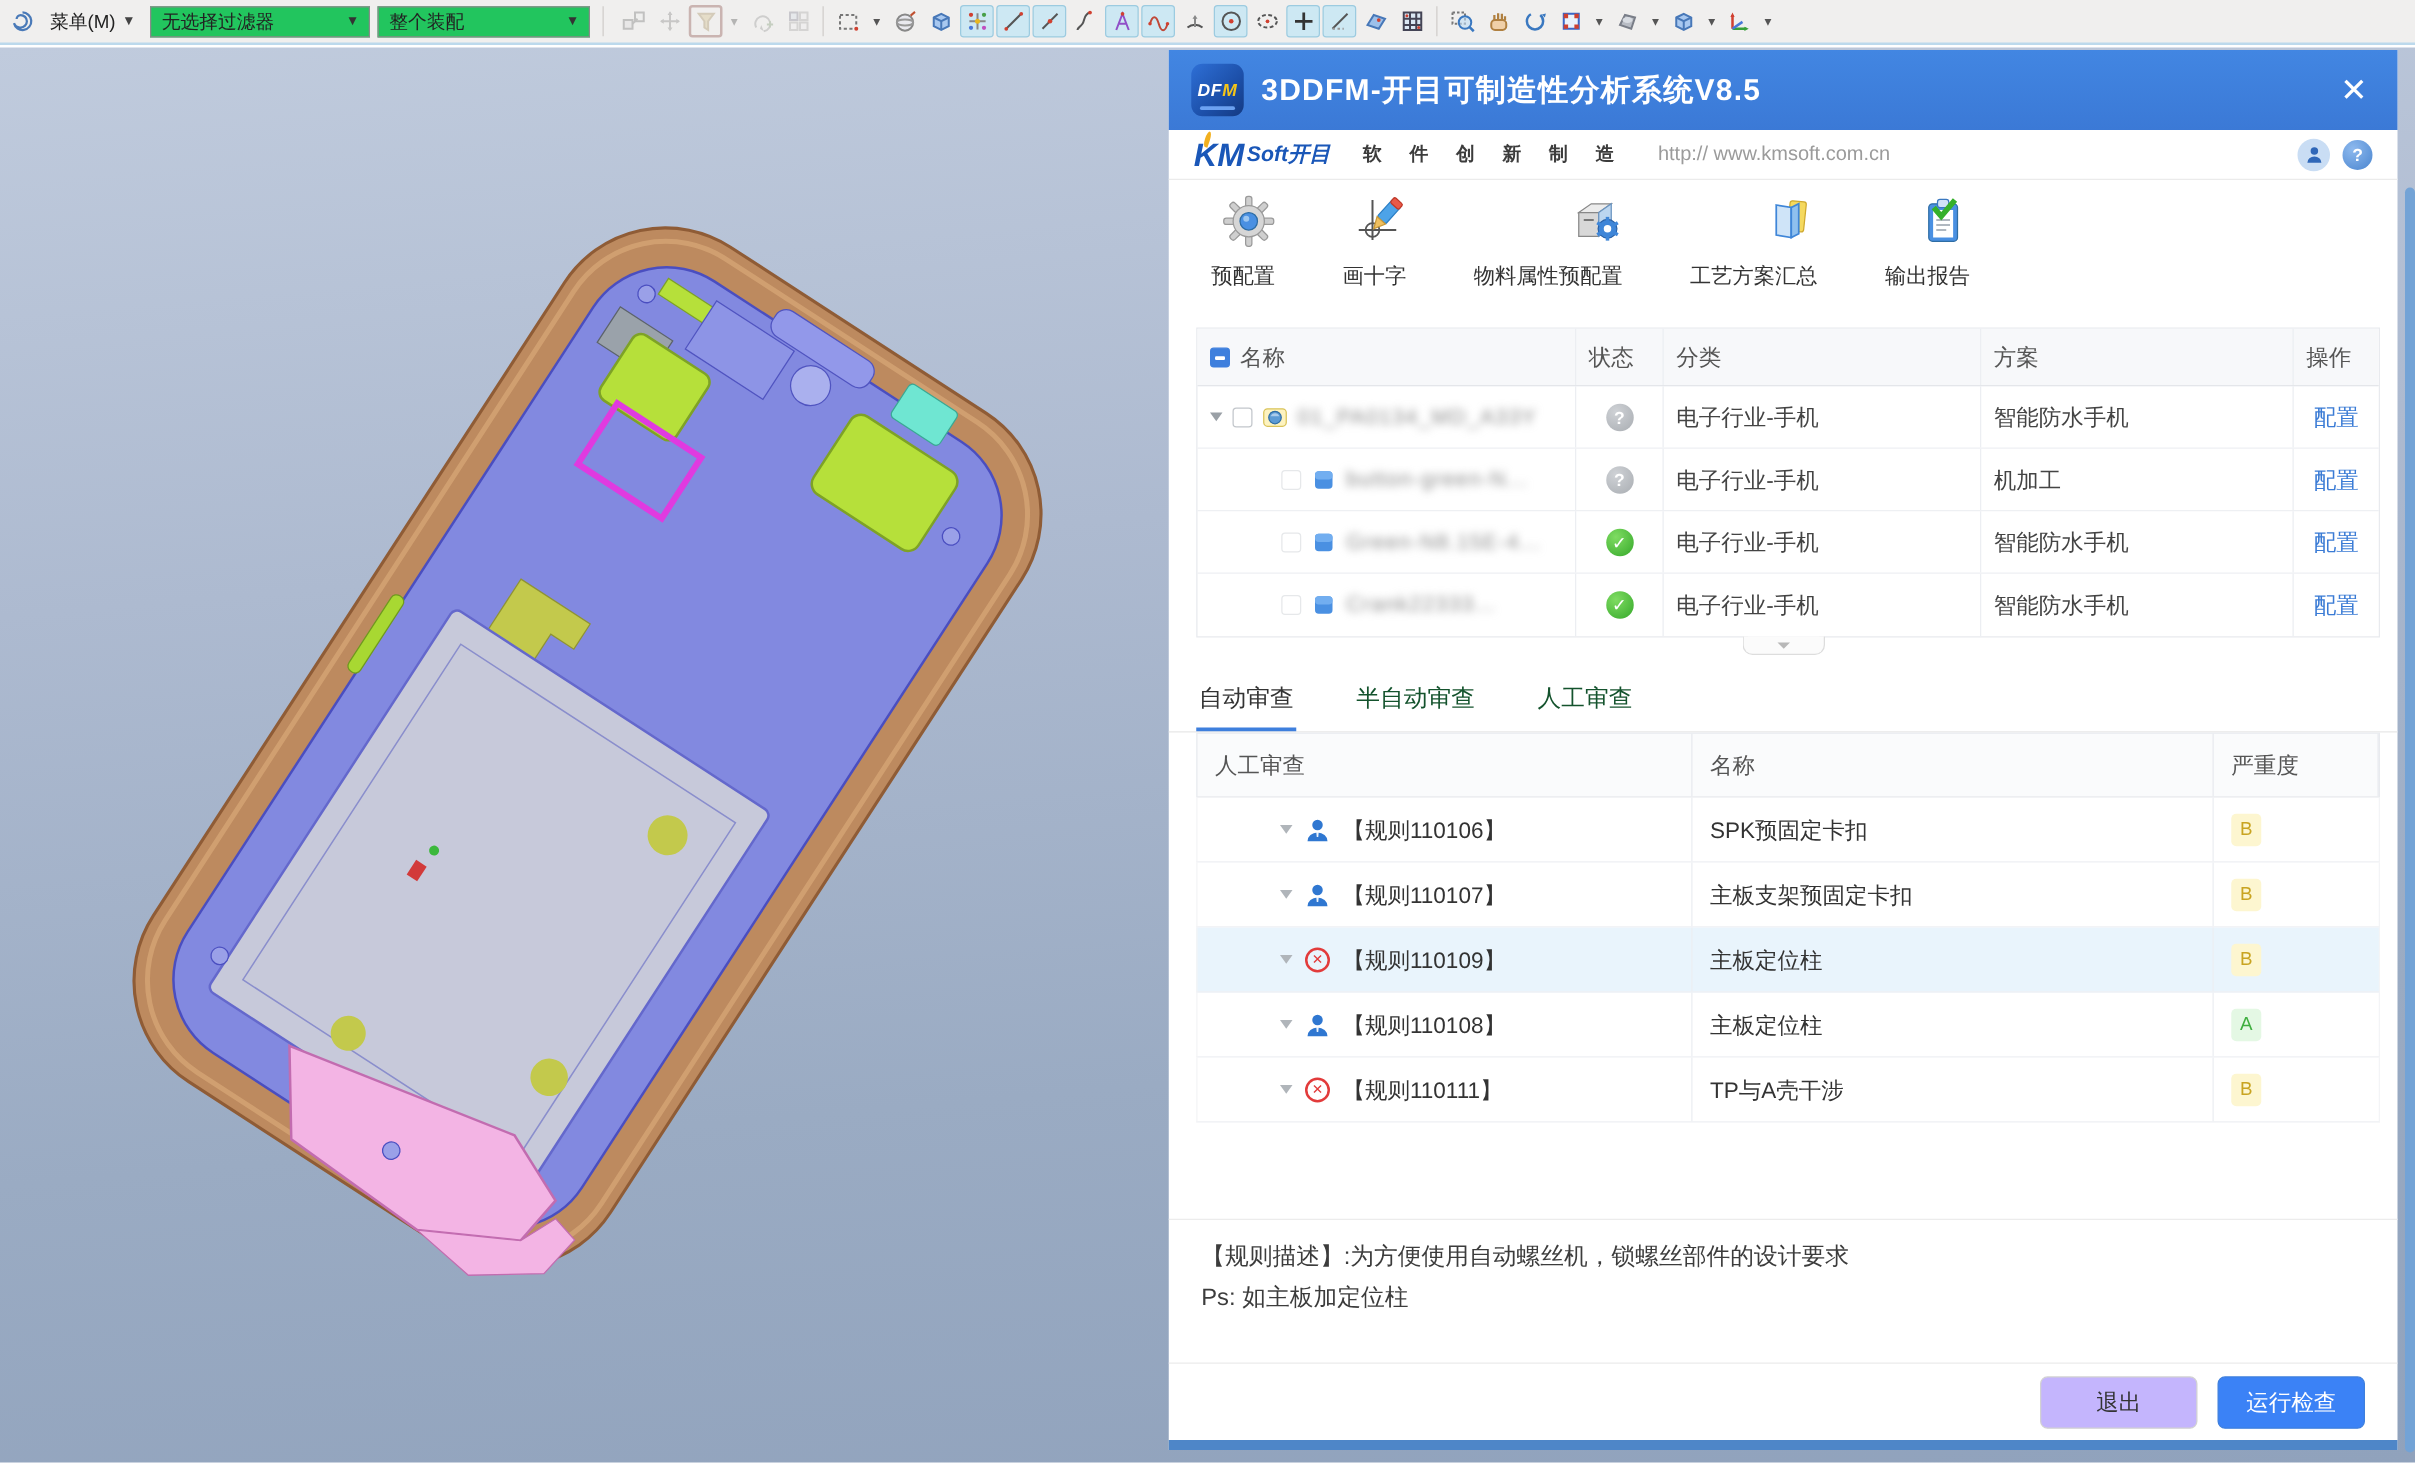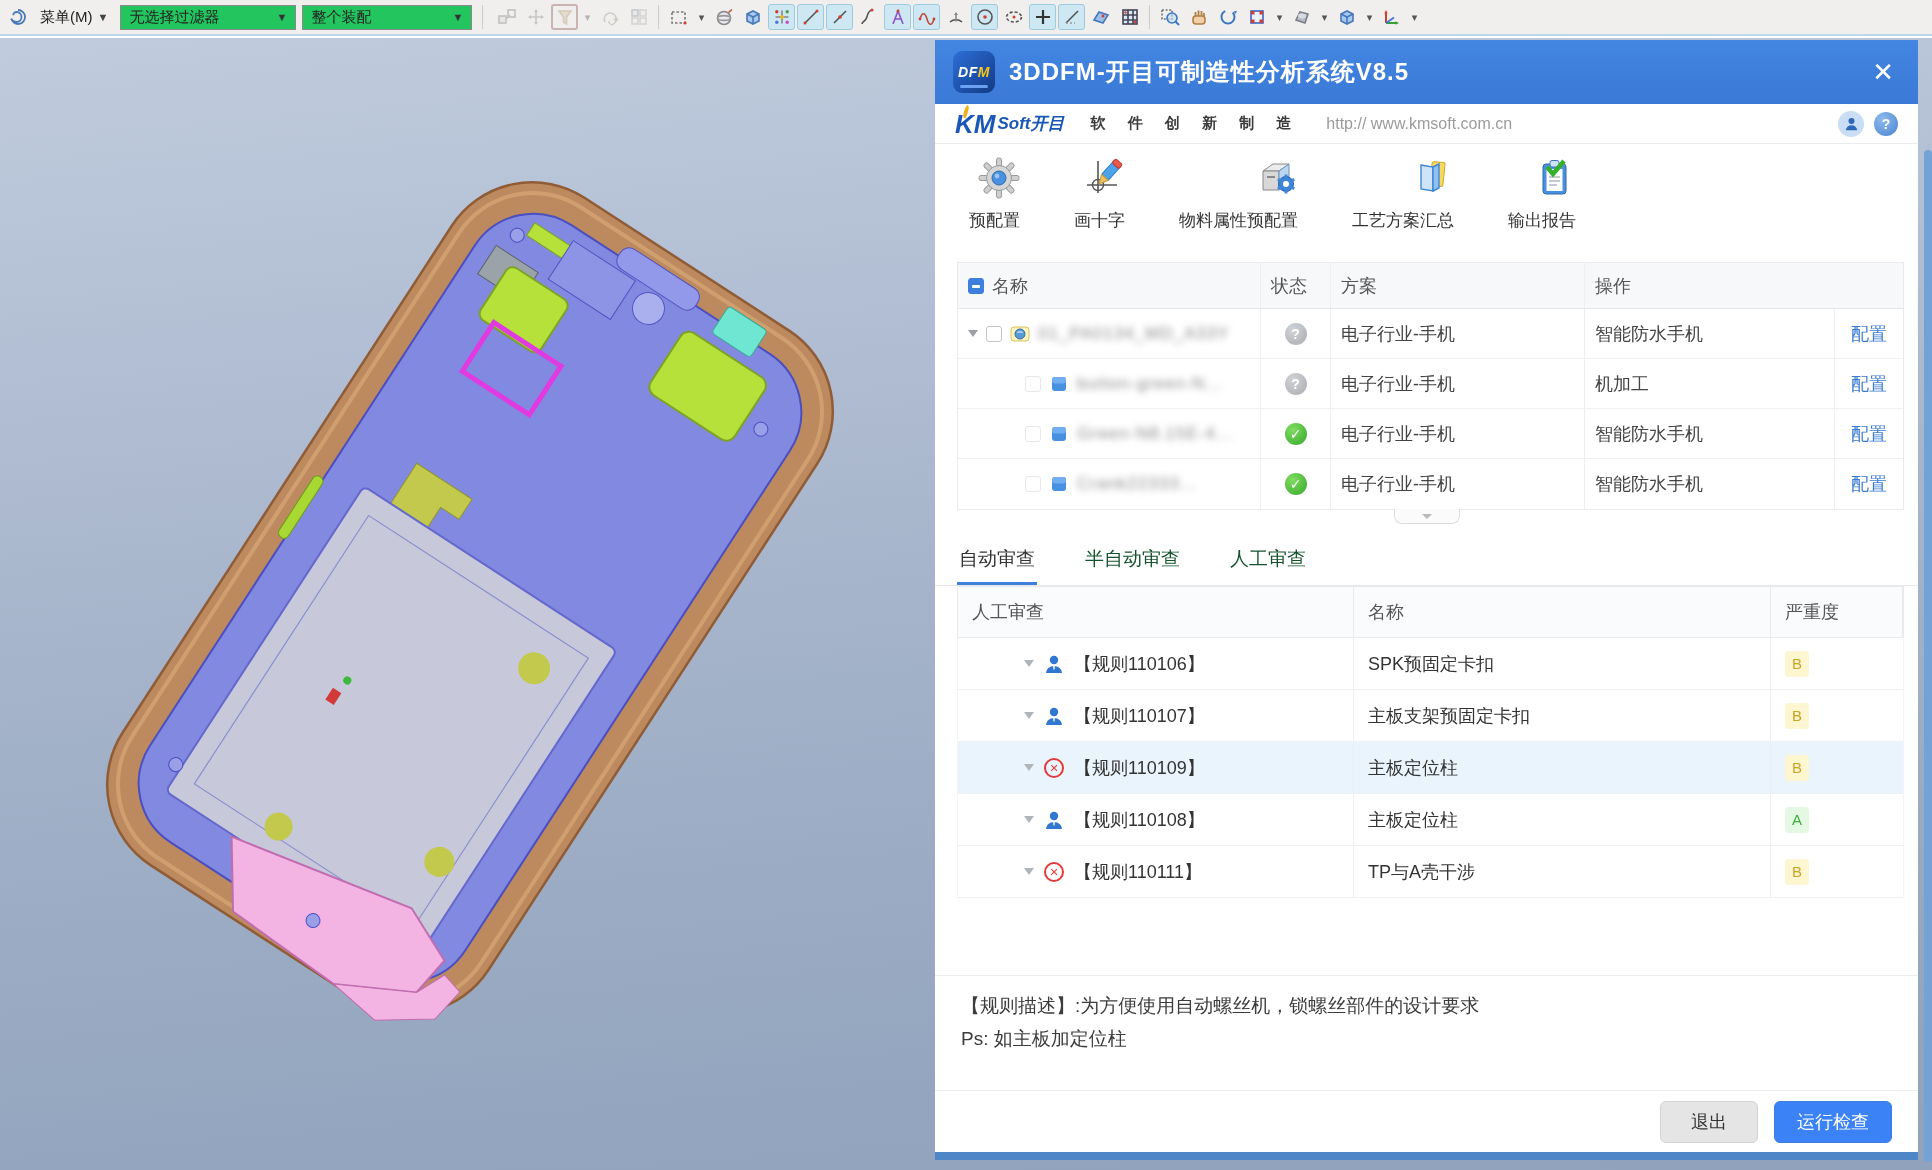--- a/index.html
+++ b/index.html
@@ -129,21 +129,21 @@
   .badge.B { background:#fdf6d0; color:#c9a421; }
   .badge.A { background:#e4f8e4; color:#3fae3f; }
 
   .spacer { flex:1; }
 
   
   .desc-block { border-top:1px solid #ececec; padding:13px 26px 10px; font-size:19px; color:#3c3c3c;
     line-height:33px; flex:none; height:115px; }
   .dfm-footer { border-top:1px solid #ececec; height:62px; display:flex; align-items:center;
     justify-content:flex-end; gap:16px; padding-right:26px; flex:none; }
-  .btn-exit { background:#e5e5e5; border:1px solid #d2d2d2; border-radius:6px; padding:8px 30px;
+  .btn-exit { background:#c4b5fd; border:1px solid #d2d2d2; border-radius:6px; padding:8px 44px;
     font-size:18px; color:#333; cursor:default; }
   .btn-run { background:#3b82f6; border:1px solid #3e7fdd; border-radius:6px; padding:8px 22px;
     font-size:18px; color:#fff; cursor:default; }
   .panel-bottom-frame { height:8px; background:#4e86c8; flex:none; margin-top:auto; }
 </style>
 </head>
 <body>
 
 <div class="app-toolbar">
   <span style="display:flex">
@@ -502,20 +502,21 @@
 
   <div class="gap1"></div>
 
   <div class="parts-table">
     <div class="t1-head">
       <div class="tcell">
           <span class="cb header"></span>
           <span>名称</span>
         </div>
       <div class="tcell">状态</div>
+      <div class="tcell">分类</div>
       <div class="tcell">方案</div>
       <div class="tcell">操作</div>
     </div>
     <div id="t1-body">
         <div class="t1-row">
           <div class="tcell">
             <span class="expander"></span>
             <span class="cb"></span>
             <span class="row-ico"><svg viewBox="0 0 20 20">
                 <rect x="1" y="3" width="18" height="14" rx="3" fill="#fdf3c0" stroke="#d9c35a"></rect>

